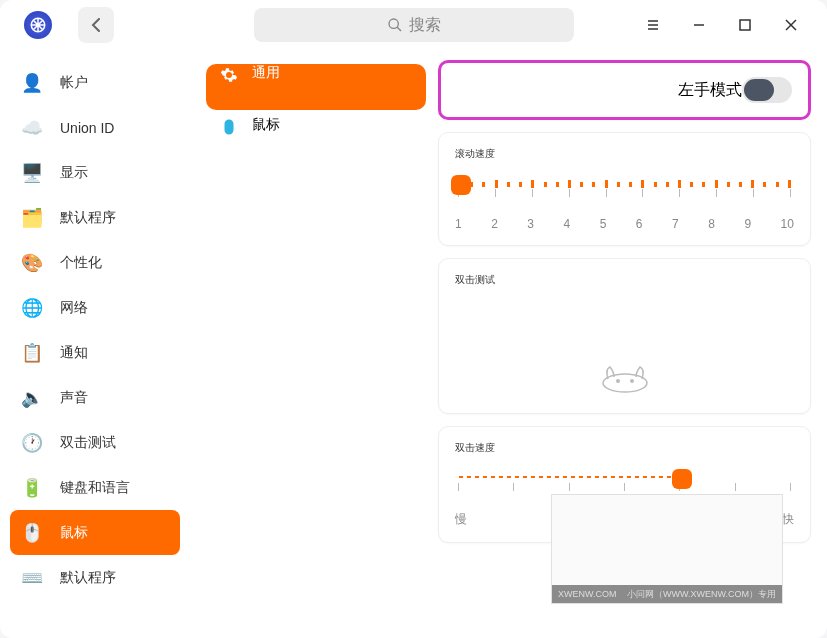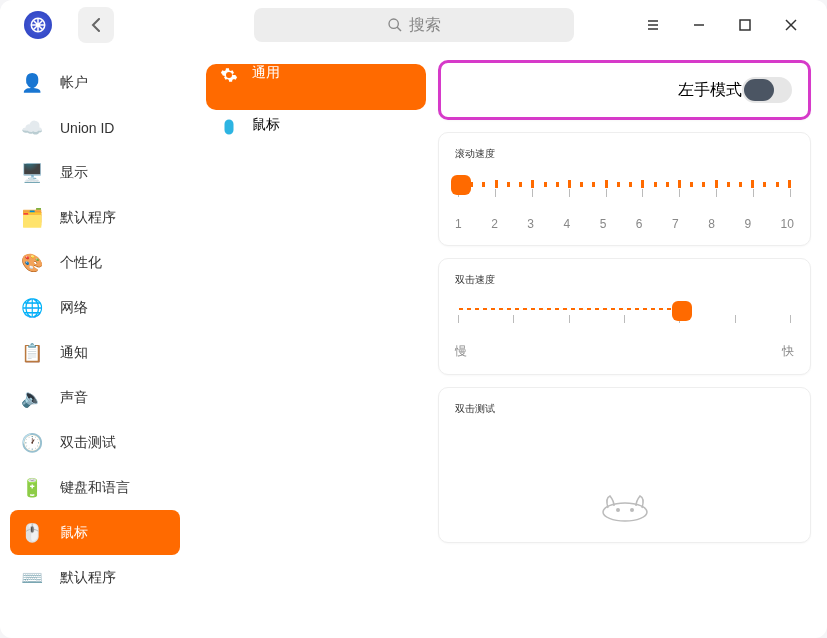--- a/index.html
+++ b/index.html
@@ -228,49 +228,55 @@
               <span>5</span>
               <span>6</span>
               <span>7</span>
               <span>8</span>
               <span>9</span>
               <span>10</span>
             </div>
         </div>
 
         <div class="card">
-          <div class="card-title">双击速度</div>
-          <div class="slider">
-            <div class="dashline" style="left:4px; width:65%;"></div>
-            <div class="ticks" id="dcl-ticks">
-                <span class="tick"></span>
-                <span class="tick"></span>
-                <span class="tick"></span>
-                <span class="tick"></span>
-                <span class="tick"></span>
-                <span class="tick"></span>
-                <span class="tick"></span>
-              </div>
-            <div class="thumb" style="left:64%;"></div>
-          </div>
-          <div class="labels">
-            <span>慢</span>
-            <span>快</span>
-          </div>
-        </div>
-
-        <div class="card">
           <div class="card-title">双击测试</div>
           <div class="dclick-test">
             <svg class="cat" viewBox="0 0 70 38">
               <ellipse cx="35" cy="28" rx="22" ry="9" fill="none" stroke="#bbb" stroke-width="1.5"></ellipse>
               <path d="M18 24 Q15 14 20 12 Q24 17 24 22" fill="none" stroke="#bbb" stroke-width="1.5"></path>
               <path d="M52 24 Q55 14 50 12 Q46 17 46 22" fill="none" stroke="#bbb" stroke-width="1.5"></path>
               <circle cx="28" cy="26" r="2" fill="#bbb"></circle>
                 <circle cx="42" cy="26" r="2" fill="#bbb"></circle>
             </svg>
           </div>
         </div>
 
+        <div class="card">
+          <div class="card-title">双击速度</div>
+          <div class="slider">
+            <div class="dashline" style="left:4px; width:65%;"></div>
+            <div class="ticks" id="dcl-ticks">
+                <span class="tick"></span>
+                <span class="tick"></span>
+                <span class="tick"></span>
+                <span class="tick"></span>
+                <span class="tick"></span>
+                <span class="tick"></span>
+                <span class="tick"></span>
+              </div>
+            <div class="thumb" style="left:64%;"></div>
+          </div>
+          <div class="labels">
+            <span>慢</span>
+            <span>快</span>
+          </div>
+        </div>
+
+        <div class="watermark">
+          <div class="watermark-footer">
+            <span>XWENW.COM</span>
+            <span>小问网（WWW.XWENW.COM）专用</span>
+          </div>
+        </div>
       </div>
     </div>
   </div>
 </div>
 
 </body></html>

